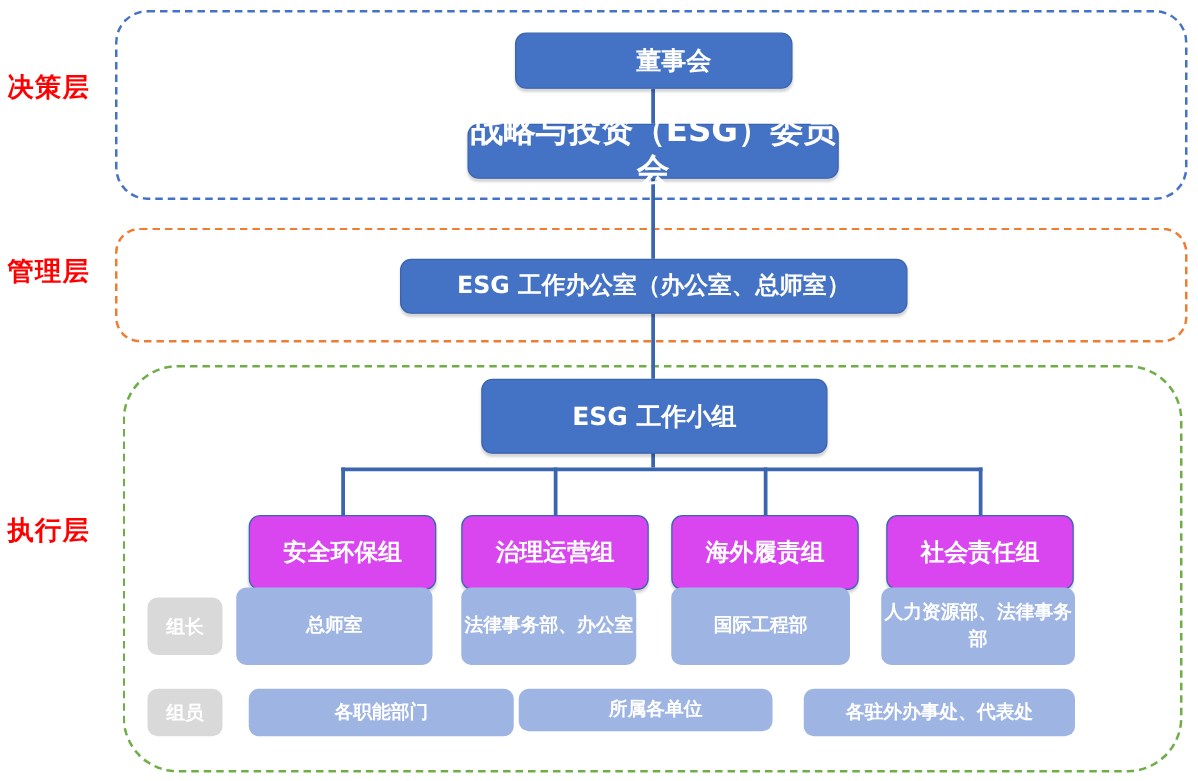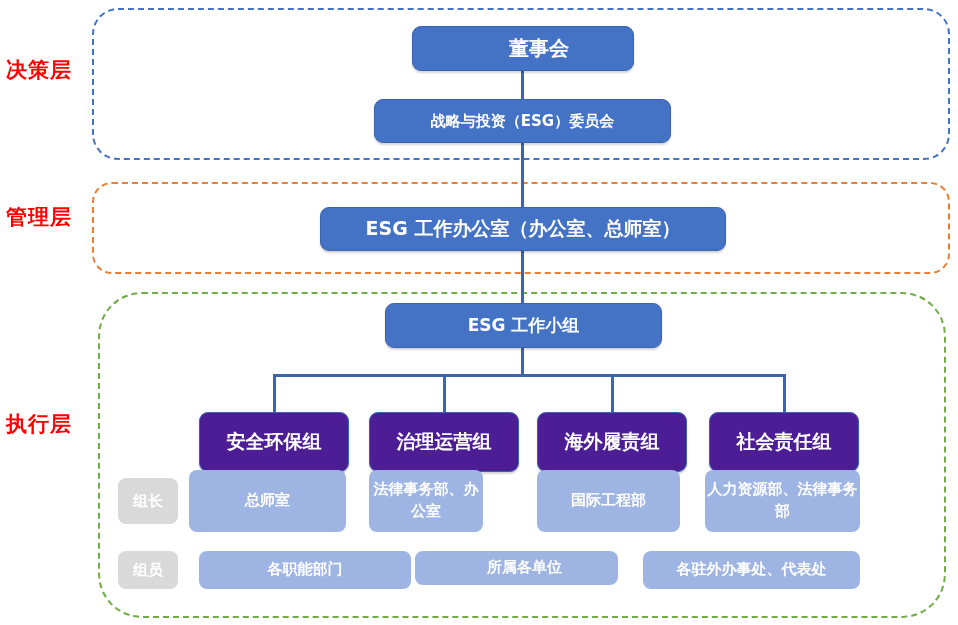--- a/index.html
+++ b/index.html
@@ -82,33 +82,33 @@
     color: #ffffff;
     background: #4472C4;
     border: 1px solid #3B64B0;
     border-radius: 9px;
     font-weight: bold;
     box-shadow: 0 2px 2px rgba(0,0,0,0.17);
     font-family: "DejaVu Sans", "Liberation Sans", sans-serif;
     line-height: 1.25;
   }
   .node-board   { left: 412px; top: 26px;  width: 222px; height: 45px; font-size: 20px; padding-left: 32px; }
-  .node-committee { left: 374px; top: 99px; width: 297px; height: 44px; font-size: 15px; }
+  .node-committee { left: 374px; top: 99px; width: 297px; height: 44px; font-size: 26px; }
   .node-office  { left: 320px; top: 207px; width: 406px; height: 44px; font-size: 19px; }
-  .node-group   { left: 385px; top: 303px; width: 277px; height: 45px; font-size: 17px; }
+  .node-group   { left: 385px; top: 303px; width: 277px; height: 60px; font-size: 20px; }
 
   
   .wg {
     position: absolute;
     box-sizing: border-box;
     display: flex;
     align-items: center;
     justify-content: center;
     color: #ffffff;
-    background: #4c1d95;
+    background: #d946ef;
     border: 1px solid #3B64B0;
     border-radius: 9px;
     font-weight: bold;
     font-size: 19px;
     height: 60px;
     box-shadow: 0 2px 2px rgba(0,0,0,0.17);
     font-family: "DejaVu Sans", "Liberation Sans", sans-serif;
   }
   .wg-0 { left: 199px; top: 412px; width: 150px; }
   .wg-1 { left: 369px; top: 412px; width: 150px; }
@@ -126,21 +126,21 @@
     color: #ffffff;
     background: #9EB4E3;
     border-radius: 8px;
     font-weight: bold;
     font-size: 15px;
     line-height: 1.45;
     font-family: "DejaVu Sans", "Liberation Sans", sans-serif;
   }
   
   .lead-0 { left: 189px; top: 470px; width: 157px; height: 62px; }
-  .lead-1 { left: 369px; top: 470px; width: 114px; height: 62px; }
+  .lead-1 { left: 369px; top: 470px; width: 140px; height: 62px; }
   .lead-2 { left: 537px; top: 470px; width: 143px; height: 62px; }
   .lead-3 { left: 705px; top: 470px; width: 155px; height: 62px; }
   
   .mem-0 { left: 199px; top: 551px; width: 212px; height: 38px; }
   .mem-1 { left: 415px; top: 551px; width: 203px; height: 34px; padding-left: 16px; }
   .mem-2 { left: 643px; top: 551px; width: 217px; height: 38px; }
 
   
   .rowlabel {
     position: absolute;

